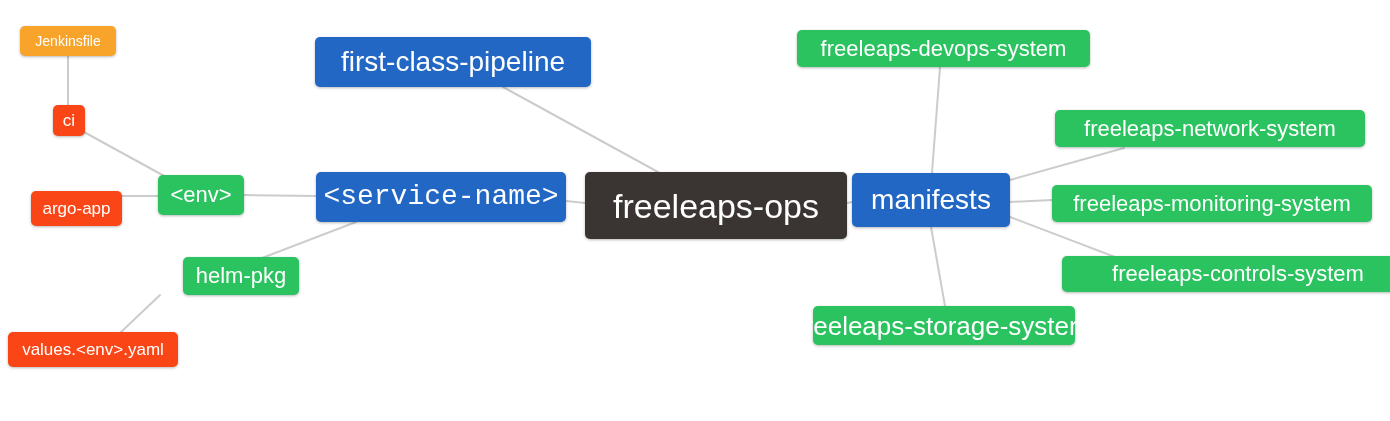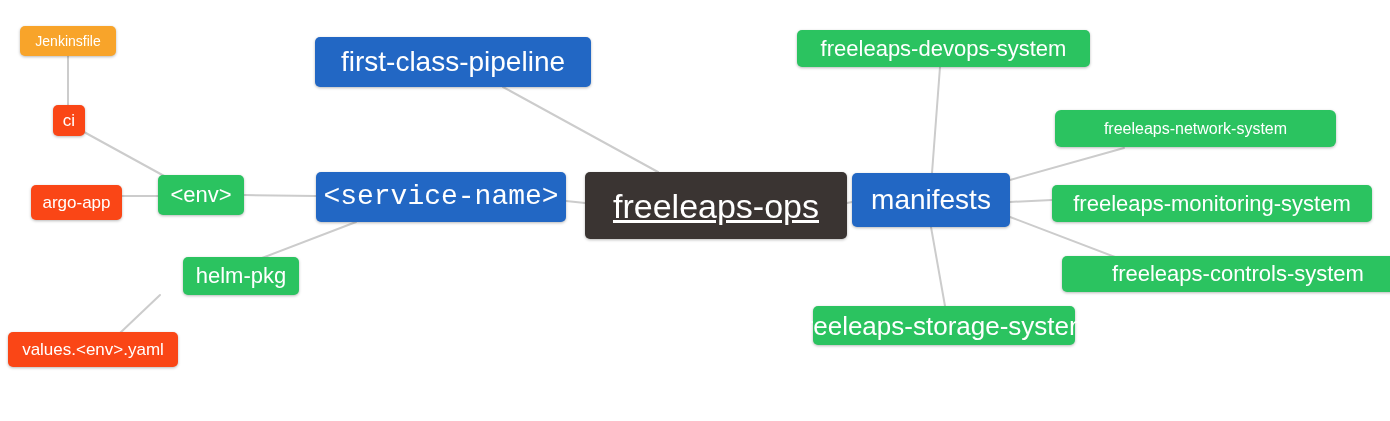--- a/index.html
+++ b/index.html
@@ -52,27 +52,27 @@
       <line x1="847" y1="203" x2="852" y2="202" stroke="#cccccc" stroke-width="2" stroke-linecap="round"></line>
       <line x1="940" y1="67" x2="932" y2="173" stroke="#cccccc" stroke-width="2" stroke-linecap="round"></line>
       <line x1="1010" y1="180" x2="1124" y2="148" stroke="#cccccc" stroke-width="2" stroke-linecap="round"></line>
       <line x1="1010" y1="202" x2="1052" y2="200" stroke="#cccccc" stroke-width="2" stroke-linecap="round"></line>
       <line x1="1010" y1="217" x2="1115" y2="257" stroke="#cccccc" stroke-width="2" stroke-linecap="round"></line>
       <line x1="931" y1="227" x2="945" y2="306" stroke="#cccccc" stroke-width="2" stroke-linecap="round"></line>
     </svg>
   <div id="node-layer">
       <div class="node" style="left: 20px; top: 26px; width: 96px; height: 30px; background: rgb(248, 164, 42); font-size: 14px;">Jenkinsfile</div>
       <div class="node" style="left: 53px; top: 105px; width: 32px; height: 31px; background: rgb(250, 70, 22); font-size: 17px;">ci</div>
-      <div class="node" style="left: 31px; top: 185px; width: 91px; height: 35px; background: rgb(250, 70, 22); font-size: 17px;">argo-app</div>
+      <div class="node" style="left: 31px; top: 191px; width: 91px; height: 35px; background: rgb(250, 70, 22); font-size: 17px;">argo-app</div>
       <div class="node" style="left: 158px; top: 175px; width: 86px; height: 40px; background: rgb(43, 195, 96); font-size: 22px;">&lt;env&gt;</div>
       <div class="node" style="left: 147px; top: 257px; width: 116px; height: 38px; background: rgb(43, 195, 96); font-size: 22px; margin-left: 36px;">helm-pkg</div>
       <div class="node" style="left: 8px; top: 332px; width: 170px; height: 35px; background: rgb(250, 70, 22); font-size: 17px;">values.&lt;env&gt;.yaml</div>
       <div class="node" style="left: 315px; top: 37px; width: 276px; height: 50px; background: rgb(34, 103, 196); font-size: 28px;">first-class-pipeline</div>
       <div class="node" style="left: 316px; top: 172px; width: 250px; height: 50px; background: rgb(34, 103, 196); font-size: 28px; font-family: Liberation Mono, monospace;">&lt;service-name&gt;</div>
-      <div class="node" style="left: 585px; top: 172px; width: 262px; height: 67px; background: rgb(58, 52, 50); font-size: 34px; text-decoration: underline;">freeleaps-ops</div>
+      <div class="node" style="left: 585px; top: 172px; width: 262px; height: 67px; background: rgb(58, 52, 50); font-size: 34px;">freeleaps-ops</div>
       <div class="node" style="left: 852px; top: 173px; width: 158px; height: 54px; background: rgb(34, 103, 196); font-size: 28px;">manifests</div>
       <div class="node" style="left: 797px; top: 30px; width: 293px; height: 37px; background: rgb(43, 195, 96); font-size: 22px;">freeleaps-devops-system</div>
-      <div class="node" style="left: 1055px; top: 110px; width: 281px; height: 37px; background: rgb(43, 195, 96); font-size: 16px; border-radius: 6px;">freeleaps-network-system</div>
+      <div class="node" style="left: 1055px; top: 110px; width: 310px; height: 37px; background: rgb(43, 195, 96); font-size: 22px;">freeleaps-network-system</div>
       <div class="node" style="left: 1052px; top: 185px; width: 320px; height: 37px; background: rgb(43, 195, 96); font-size: 22px;">freeleaps-monitoring-system</div>
       <div class="node" style="left: 1062px; top: 256px; width: 352px; height: 36px; background: rgb(43, 195, 96); font-size: 22px;">freeleaps-controls-system</div>
       <div class="node" style="left: 813px; top: 306px; width: 262px; height: 39px; background: rgb(43, 195, 96); font-size: 26px;">freeleaps-storage-system</div>
     </div>
 </div>
 
 </body></html>

